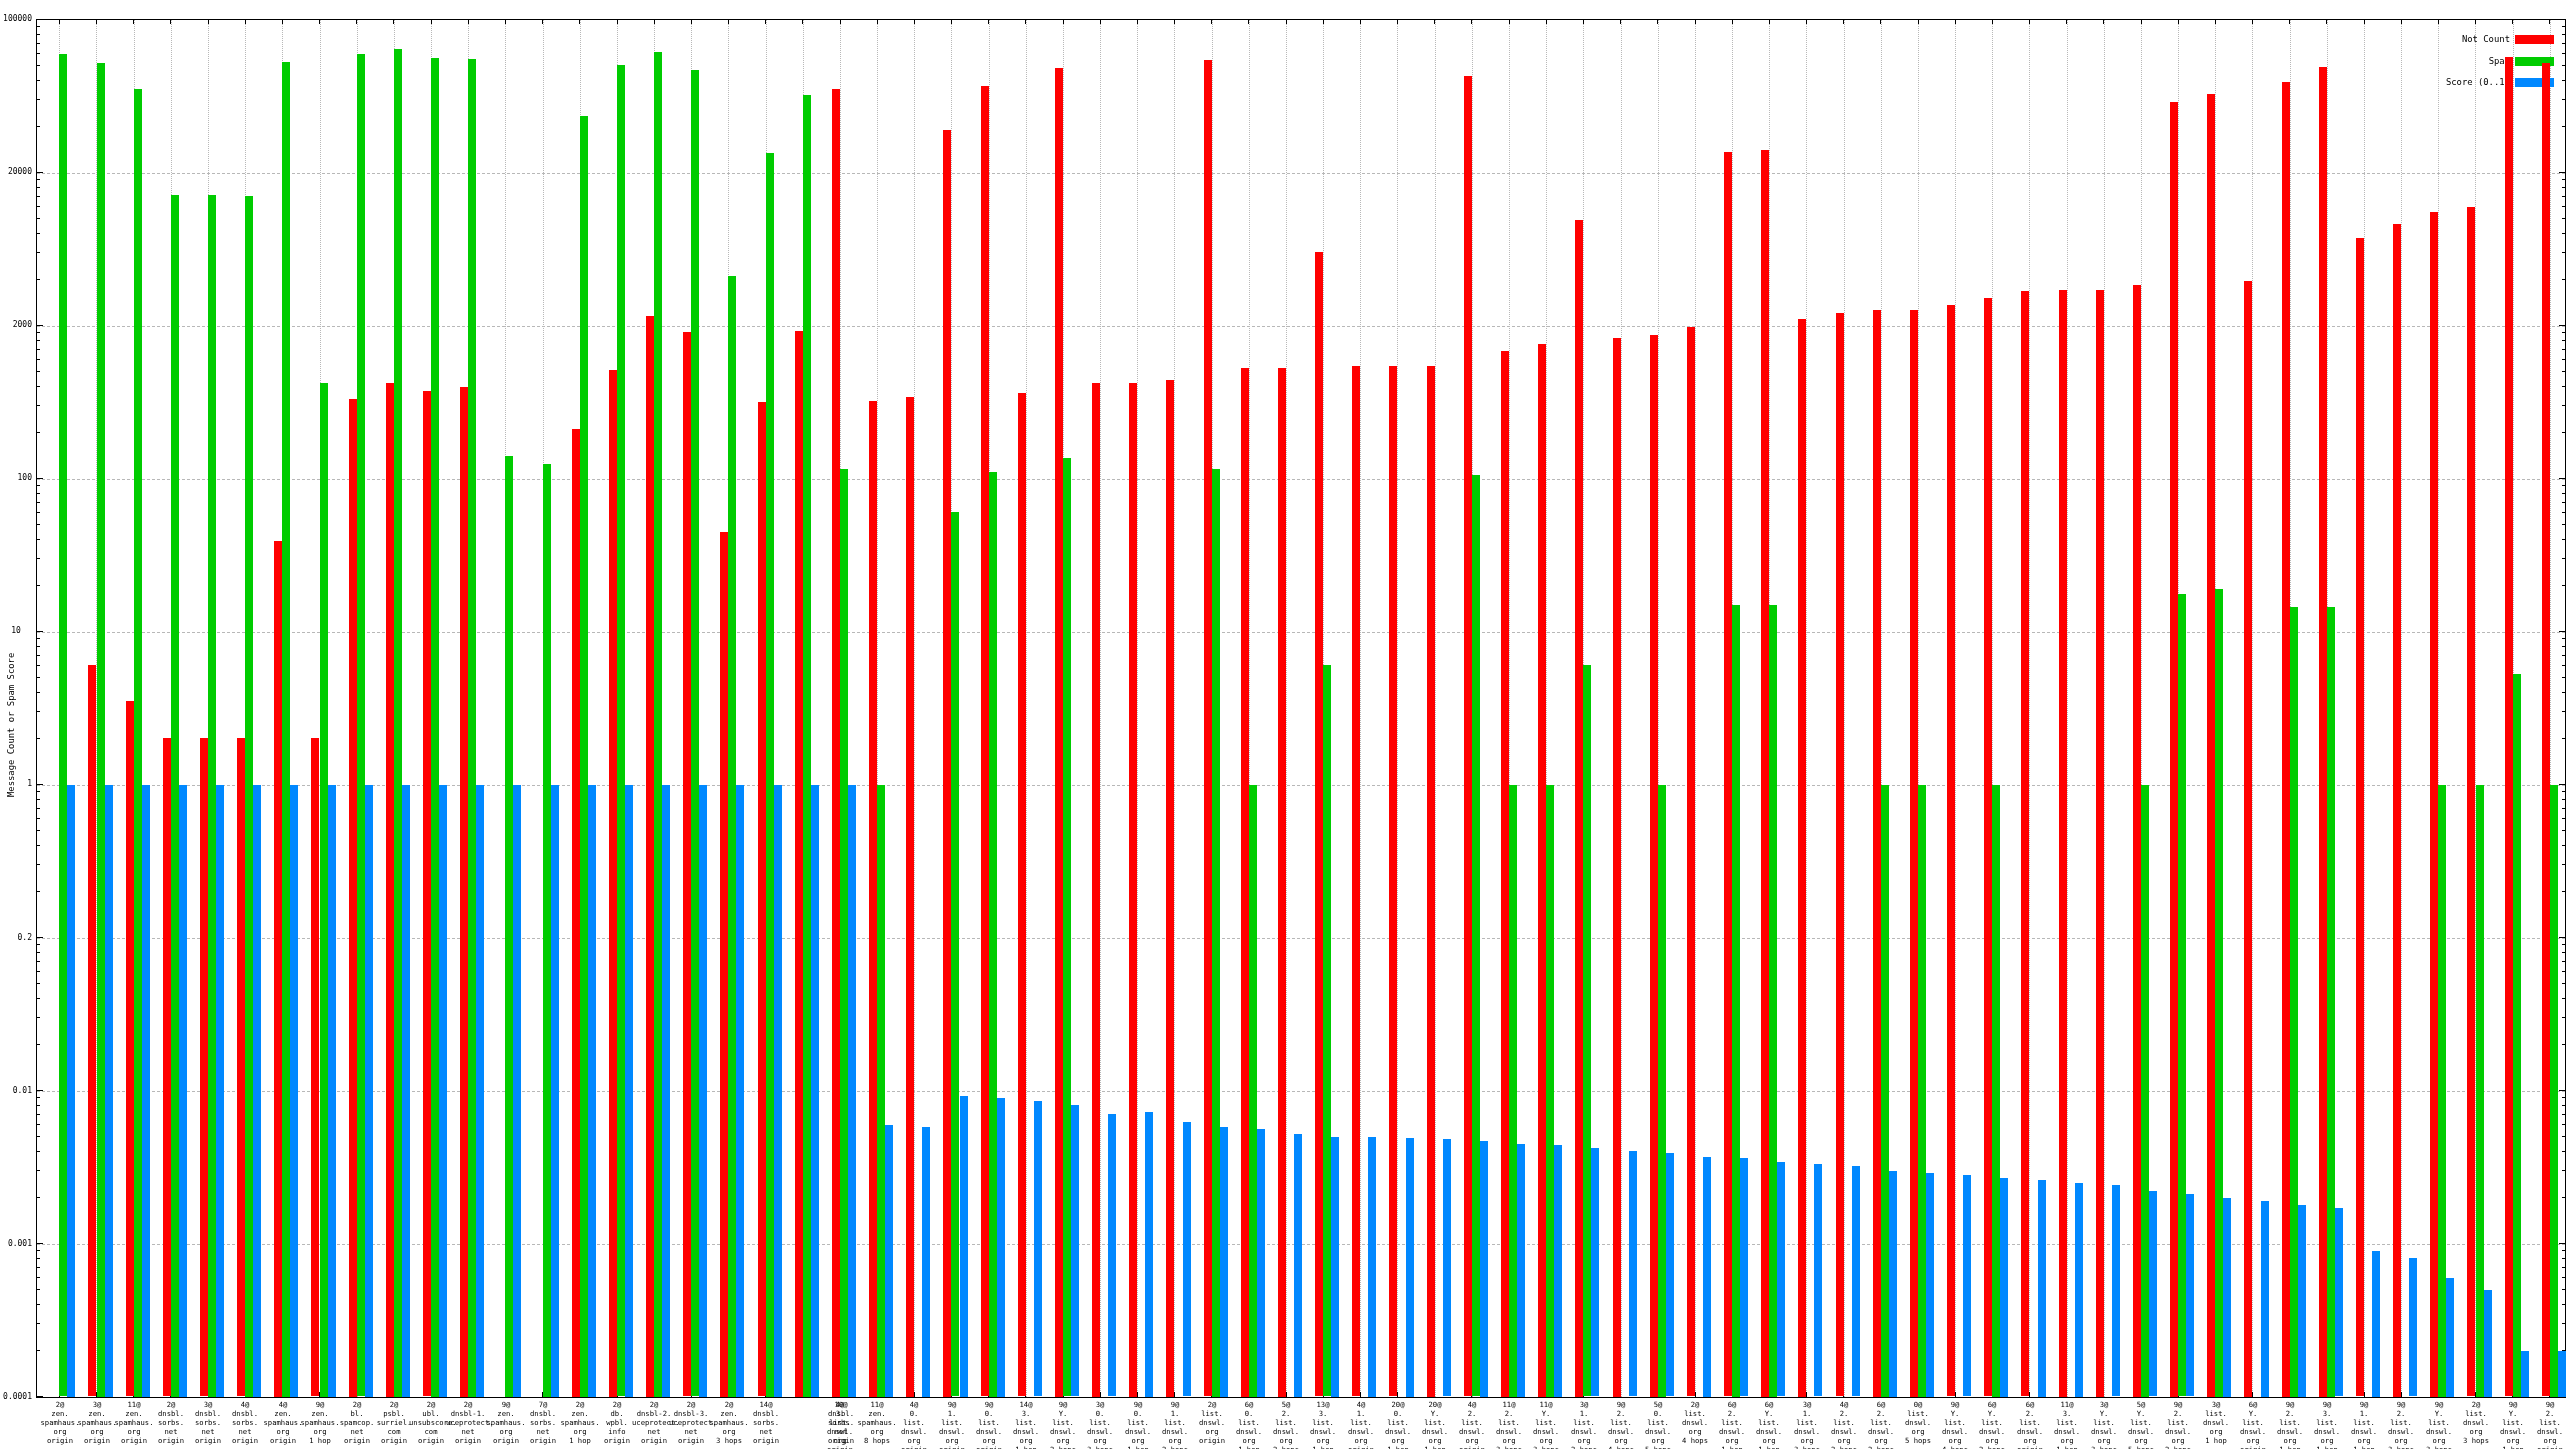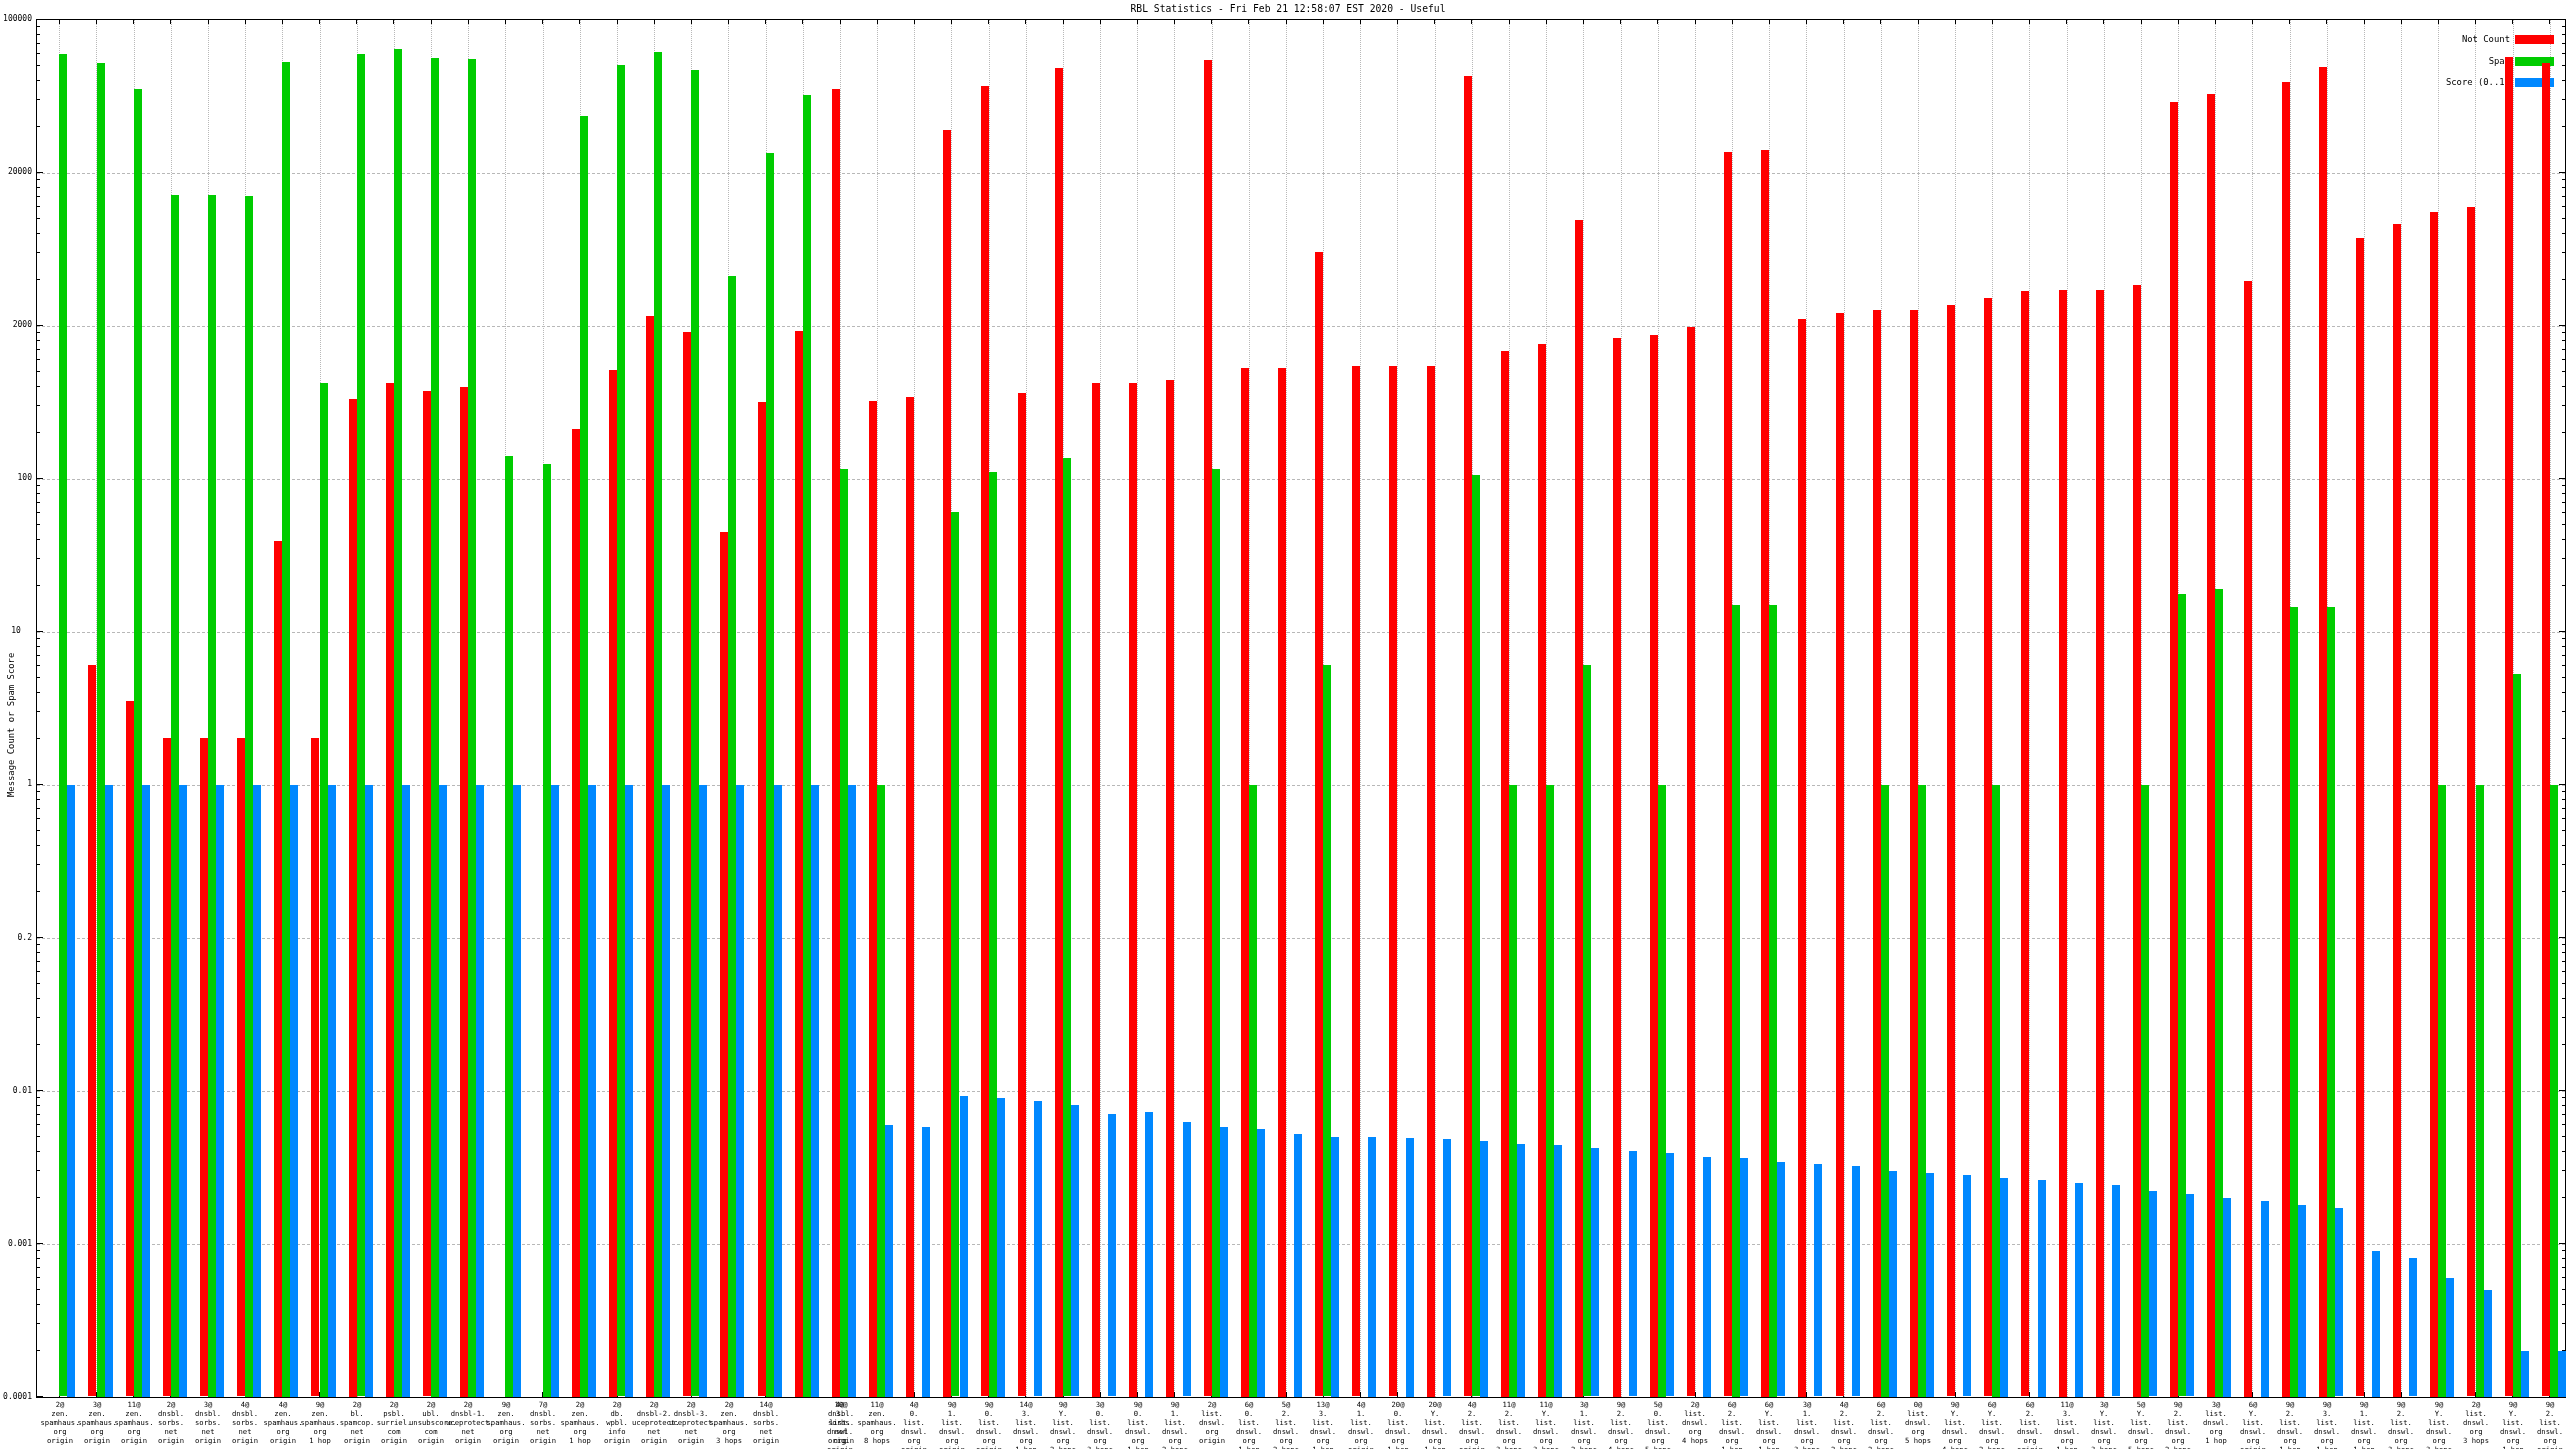--- a/index.html
+++ b/index.html
@@ -15,21 +15,20 @@
   .xlab{position:absolute;text-align:center;font-size:7.2px;line-height:8.9px;white-space:pre-line;}
   #ylab{position:absolute;font-size:8.9px;transform:rotate(-90deg);transform-origin:left top;white-space:nowrap;}
   .legend-row{position:absolute;height:10.5px;}
   .legend-text{position:absolute;right:50px;top:0;font-size:8.9px;line-height:10.5px;white-space:nowrap;}
   .legend-swatch{position:absolute;right:6.4px;top:0.8px;width:39px;height:8.9px;}
 </style>
 </head>
 <body>
 
 <div id="canvas">
-  <div id="title">RBL Statistics - Fri Feb 21 12:58:07 EST 2020 - Useful</div>
   <div id="ylab" style="left: 6.4px; top: 797px;">Message Count or Spam Score</div>
   <div id="plot" style="left: 36px; top: 18.5px; width: 2528px; height: 1377px;">
       <div class="hgrid" style="top: 153px;"></div>
       <div class="hgrid" style="top: 306px;"></div>
       <div class="hgrid" style="top: 459px;"></div>
       <div class="hgrid" style="top: 612px;"></div>
       <div class="hgrid" style="top: 765px;"></div>
       <div class="hgrid" style="top: 918px;"></div>
       <div class="hgrid" style="top: 1071px;"></div>
       <div class="hgrid" style="top: 1224px;"></div>

